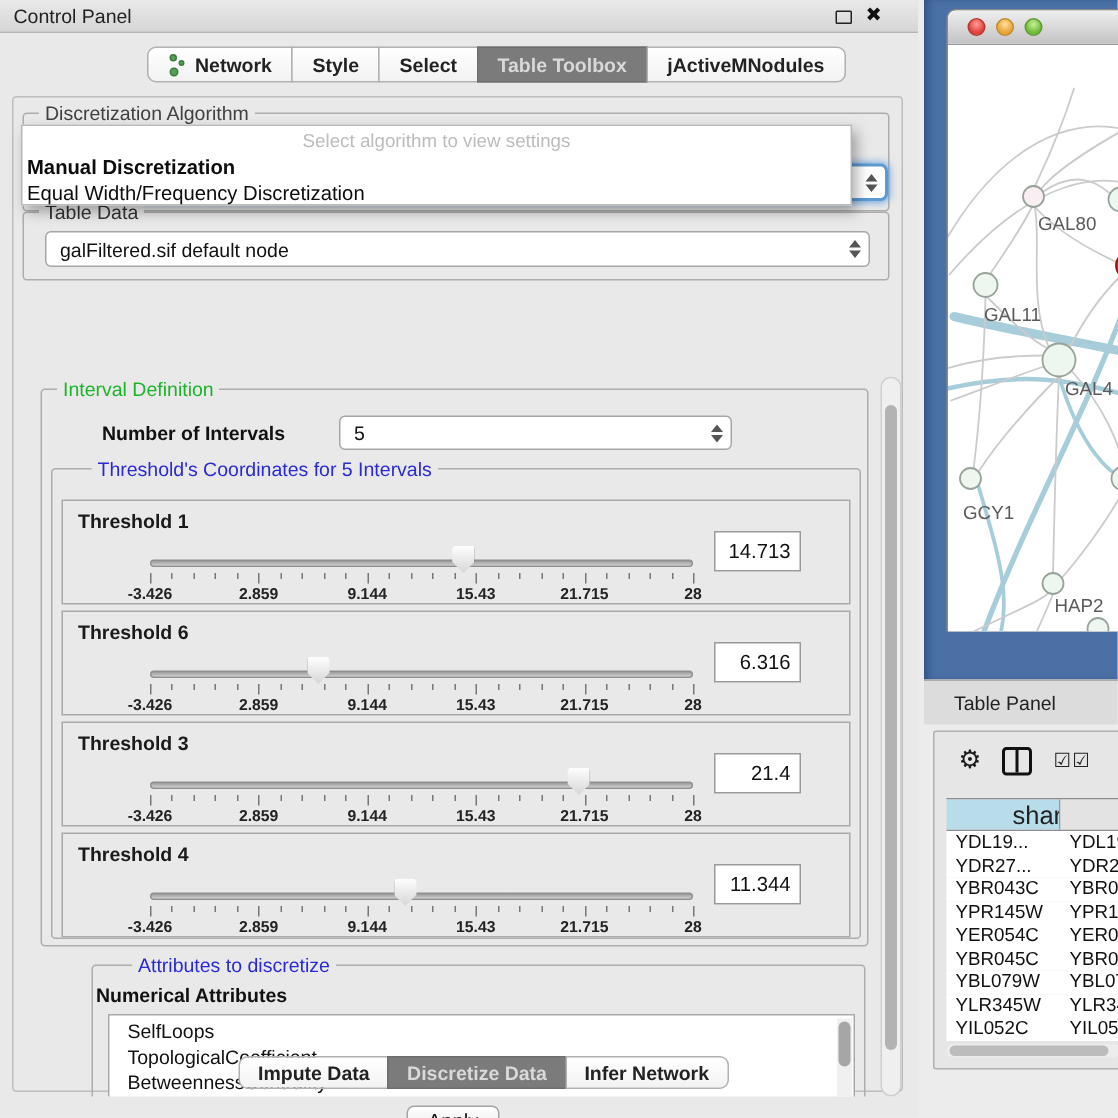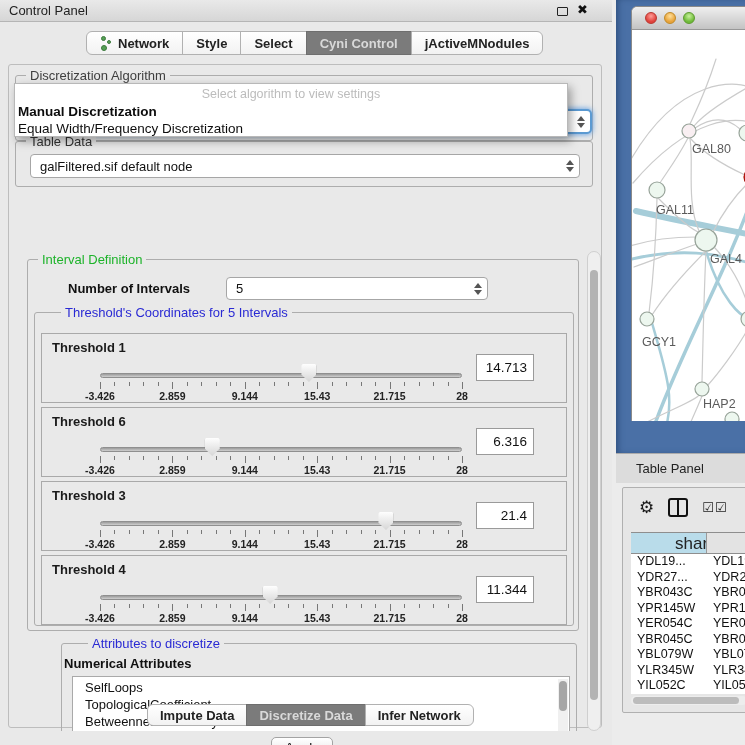--- a/index.html
+++ b/index.html
@@ -11,21 +11,21 @@
   #left-panel { position:absolute; left:0; top:0; width:612px; height:745px; background:#e9e9e9; }
   #titlebar { position:absolute; left:0; top:0; width:612px; height:22px;
     background:linear-gradient(#e9e9e9,#d6d6d6); border-bottom:1px solid #b5b5b5; }
   #titlebar .t { position:absolute; left:9px; top:3px; font-size:13px; color:#222; }
   .float-box { position:absolute; left:557px; top:7px; width:11px; height:9px; border:1.5px solid #222; border-radius:1px; }
   .close-x { position:absolute; left:577px; top:2px; font-size:13px; font-weight:700; color:#111; }
 
   .segbar { position:absolute; display:flex; height:24px; }
   .seg { display:flex; align-items:center; gap:5px; padding:0 13px; background:linear-gradient(#ffffff,#f2f2f2);
     border:1px solid #b1b1b1; margin-left:-1px; font-size:13px; font-weight:700; color:#222; white-space:nowrap; }
-  .seg:first-child { border-radius:6px 0 0 6px; margin-left:0; }
+  .seg:first-child { border-radius:6px 0 0 6px; margin-left:12px; }
   .seg:last-child { border-radius:0 6px 6px 0; }
   .seg.sel { background:#7b7b7b; color:#d9d9d9; border-color:#6e6e6e; }
   #top-tabs { left:86px; top:31px; }
   #bottom-tabs { left:147px; top:704px; height:22px; }
   #bottom-tabs .seg { padding:0 12px; }
 
   #content { position:absolute; left:8px; top:64px; width:594px; height:664px;
     background:#e9e9e9; border:1px solid #bdbdbd; border-radius:3px; }
 
   .group { position:absolute; border:1px solid #adadad; border-radius:3px; }
@@ -148,21 +148,21 @@
           </span>
           <span>Network</span>
         </div>
         <div class="seg">
           <span>Style</span>
         </div>
         <div class="seg">
           <span>Select</span>
         </div>
         <div class="seg sel">
-          <span>Cyni Control</span>
+          <span>Table Toolbox</span>
         </div>
         <div class="seg">
           <span>jActiveMNodules</span>
         </div>
       </div>
 
     <div id="content">
 
       <div class="group" style="left:6px; top:10px; width:578px; height:66px;">
         <span class="gtitle gray">Discretization Algorithm</span>

